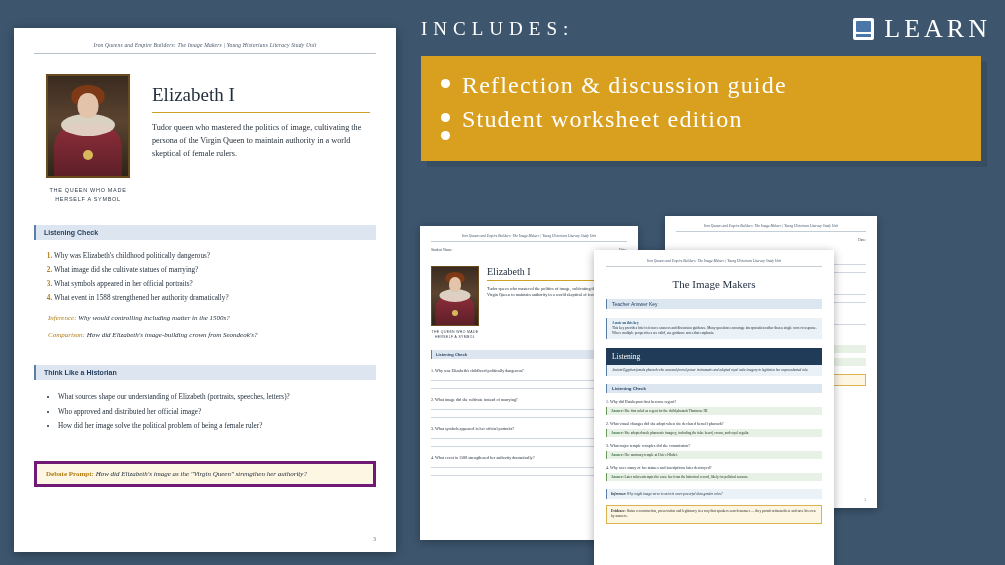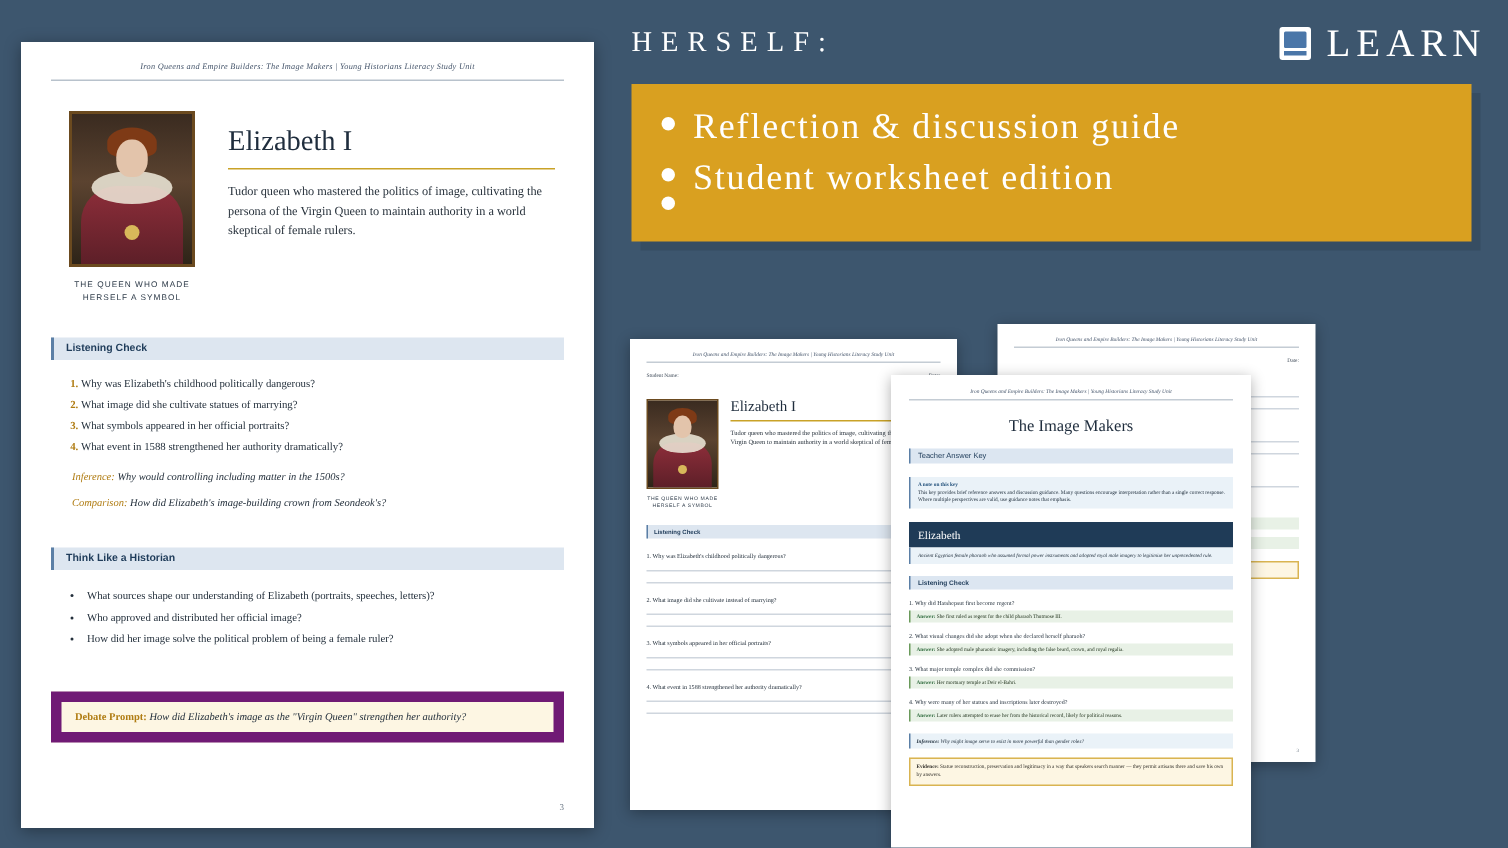--- a/index.html
+++ b/index.html
@@ -117,21 +117,21 @@
     padding-left: 14px;
     color: #24303c;
   }
   .note-label { color: #b07c12; font-style: italic; }
   .note-val { font-style: italic; }
 
   .bullets { margin: 10px 0 0 0; padding-left: 24px; font-size: 7.2px; line-height: 2.0; color: #24303c; }
 
   .prompt-box {
     margin-top: 28px;
-    border: 7px solid #701a75;
+    border: 3px solid #701a75;
     background: #fdf6e3;
     padding: 6px 9px;
     font-size: 7px;
     color: #24303c;
   }
   .prompt-label { color: #b07c12; font-weight: bold; }
   .prompt-text { font-style: italic; }
   .page-num {
     position: absolute; bottom: 10px; right: 20px;
     font-size: 6px; color: #6b7785;
@@ -359,21 +359,21 @@
   </ul>
 
   <div class="prompt-box">
     <span class="prompt-label">Debate Prompt:</span>
     <span class="prompt-text">How did Elizabeth's image as the "Virgin Queen" strengthen her authority?</span>
   </div>
 
   <div class="page-num">3</div>
 </div>
 
-<div class="includes-label">HERSELF:</div>
+<div class="includes-label">INCLUDES:</div>
 
 <div class="learn-badge">
   <span class="learn-icon"></span>
   <span>LEARN</span>
 </div>
 
 <div class="gold-box">
   <div class="gold-item">
     <span class="gold-dot"></span>
     <span>Reflection &amp; discussion guide</span>
@@ -459,21 +459,21 @@
 <div class="mock" id="mock-key">
   <div class="mock-head">Iron Queens and Empire Builders: The Image Makers | Young Historians Literacy Study Unit</div>
   <div class="key-title">The Image Makers</div>
   <div class="key-sub">Teacher Answer Key</div>
 
   <div class="key-note">
     <b>A note on this key</b><br>
     <span>This key provides brief reference answers and discussion guidance. Many questions encourage interpretation rather than a single correct response. Where multiple perspectives are valid, use guidance notes that emphasis.</span>
   </div>
 
-  <div class="key-darkband">Elizabeth</div>
+  <div class="key-darkband">Listening</div>
   <div class="key-italic">Ancient Egyptian female pharaoh who assumed formal power instruments and adopted royal male imagery to legitimize her unprecedented rule.</div>
 
   <div class="key-band2">Listening Check</div>
 
   <div class="key-q">1.  Why did Hatshepsut first become regent?</div>
   <div class="key-a">
     <b>Answer:</b>
     <span>She first ruled as regent for the child pharaoh Thutmose III.</span>
   </div>
   <div class="key-q">2.  What visual changes did she adopt when she declared herself pharaoh?</div>

